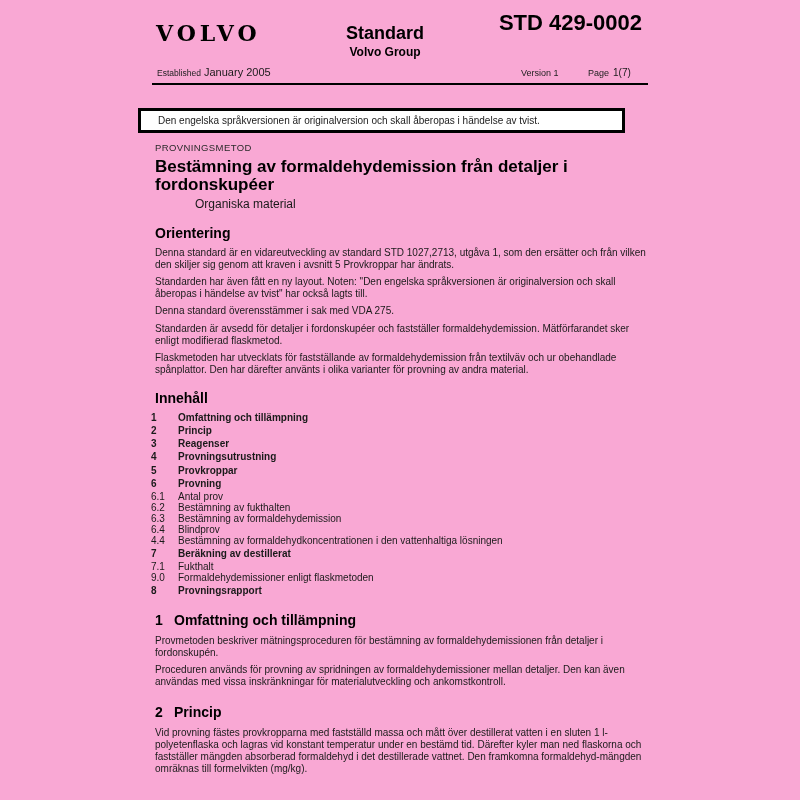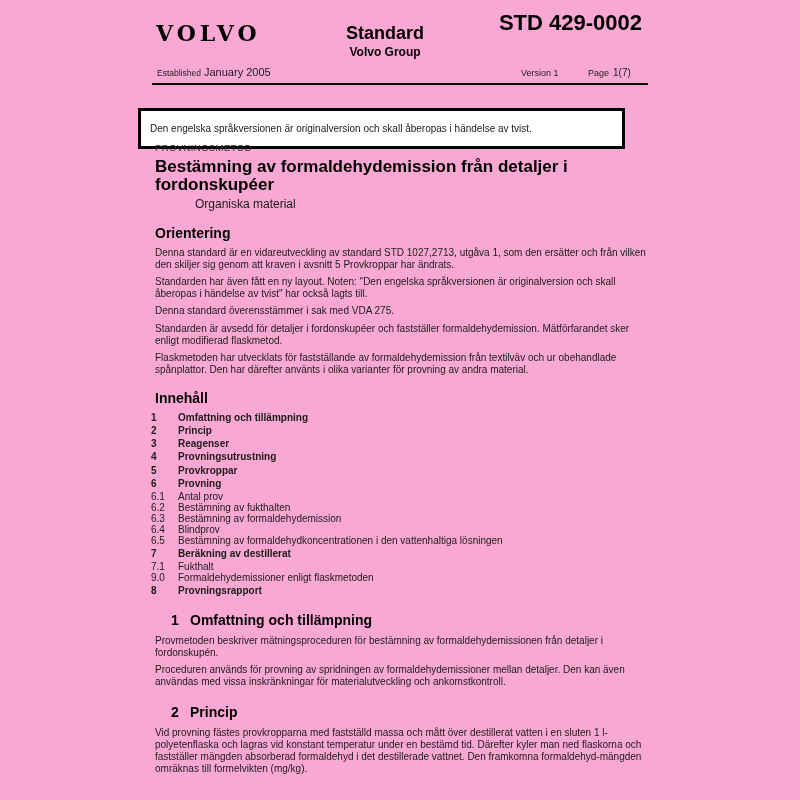--- a/index.html
+++ b/index.html
@@ -15,42 +15,42 @@
   .org{font-size:12px;font-weight:bold;color:#000;margin-top:4px;line-height:1;}
   .doc-num{position:absolute;right:158px;top:12px;font-size:22px;font-weight:bold;color:#000;line-height:1;}
   .est-label{position:absolute;left:157px;top:68px;font-size:8.5px;color:#222;}
   .est-value{position:absolute;left:204px;top:66px;font-size:11px;color:#1a1a1a;}
   .version{position:absolute;left:521px;top:68px;font-size:9px;color:#222;}
   .page-label{position:absolute;left:588px;top:68px;font-size:9px;color:#222;}
   .page-value{position:absolute;left:613px;top:67px;font-size:10px;color:#1a1a1a;}
   .hdr-rule{position:absolute;left:152px;top:83px;width:496px;height:2px;background:#000;}
 
   
-  .notice{position:absolute;left:138px;top:108px;width:487px;height:41px;box-sizing:border-box;
-          border:3px solid #000;display:flex;align-items:center;padding-left:9px;
+  .notice{position:absolute;left:138px;top:108px;width:487px;height:25px;box-sizing:border-box;
+          border:3px solid #000;display:flex;align-items:center;padding-left:17px;
           font-size:10px;color:#1a1a1a;background:#fff;}
 
   
   .content{position:absolute;left:155px;top:142px;width:493px;}
   .kicker{font-size:9.5px;letter-spacing:0.4px;color:#2a2a2a;margin-bottom:5px;}
   .doc-title{font-size:17px;font-weight:bold;color:#000;line-height:1.08;margin:0 0 2px 0;}
   .subtitle{font-size:12px;color:#1a1a1a;margin-bottom:12px;margin-left:40px;}
   .h2{font-size:14px;font-weight:bold;color:#000;margin:15px 0 7px 0;line-height:1;}
   .para{font-size:10px;line-height:11.9px;margin:0 0 5.5px 0;color:#1a1a1a;}
 
   
   .toc{margin-top:2px;margin-bottom:2px;}
   .toc-row{display:flex;font-size:10px;color:#1a1a1a;}
   .toc-main{font-weight:bold;line-height:11.5px;margin:1.7px 0;}
   .toc-sub{font-weight:normal;line-height:11px;margin:0;}
   .toc-num{flex:0 0 27px;margin-left:-4px;}
   .toc-label{flex:1;}
 
   
-  .sec-h{font-size:14px;font-weight:bold;color:#000;margin:17px 0 8px 16px;line-height:1;}
+  .sec-h{font-size:14px;font-weight:bold;color:#000;margin:17px 0 8px 0;line-height:1;}
   .sec-num{display:inline-block;width:19px;}
 </style>
 </head>
 <body>
 
 <div class="page">
 
   <div class="logo">VOLVO</div>
   <div class="hdr-center">
     <div class="doc-type">Standard</div>
@@ -117,21 +117,21 @@
         </div>
       <div class="toc-row toc-sub">
           <span class="toc-num">6.3</span>
           <span class="toc-label">Bestämning av formaldehydemission</span>
         </div>
       <div class="toc-row toc-sub">
           <span class="toc-num">6.4</span>
           <span class="toc-label">Blindprov</span>
         </div>
       <div class="toc-row toc-sub">
-          <span class="toc-num">6.5</span>
+          <span class="toc-num">4.4</span>
           <span class="toc-label">Bestämning av formaldehydkoncentrationen i den vattenhaltiga lösningen</span>
         </div>
       <div class="toc-row toc-main">
           <span class="toc-num">7</span>
           <span class="toc-label">Beräkning av destillerat</span>
         </div>
       <div class="toc-row toc-sub">
           <span class="toc-num">7.1</span>
           <span class="toc-label">Fukthalt</span>
         </div>

